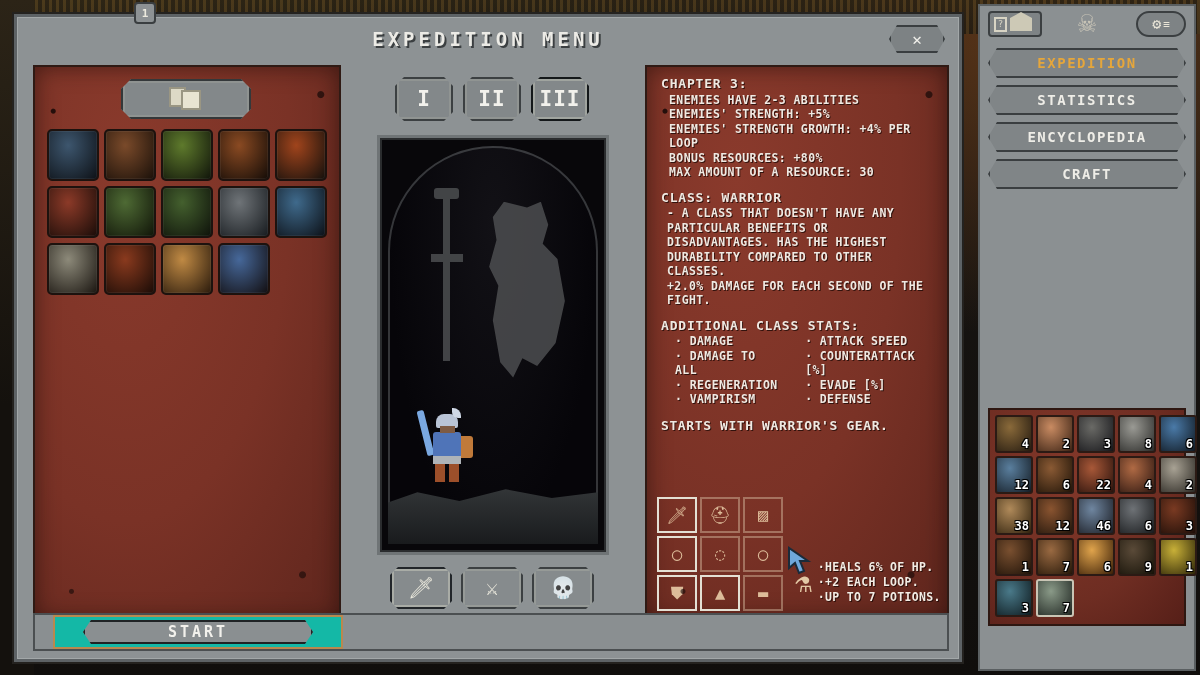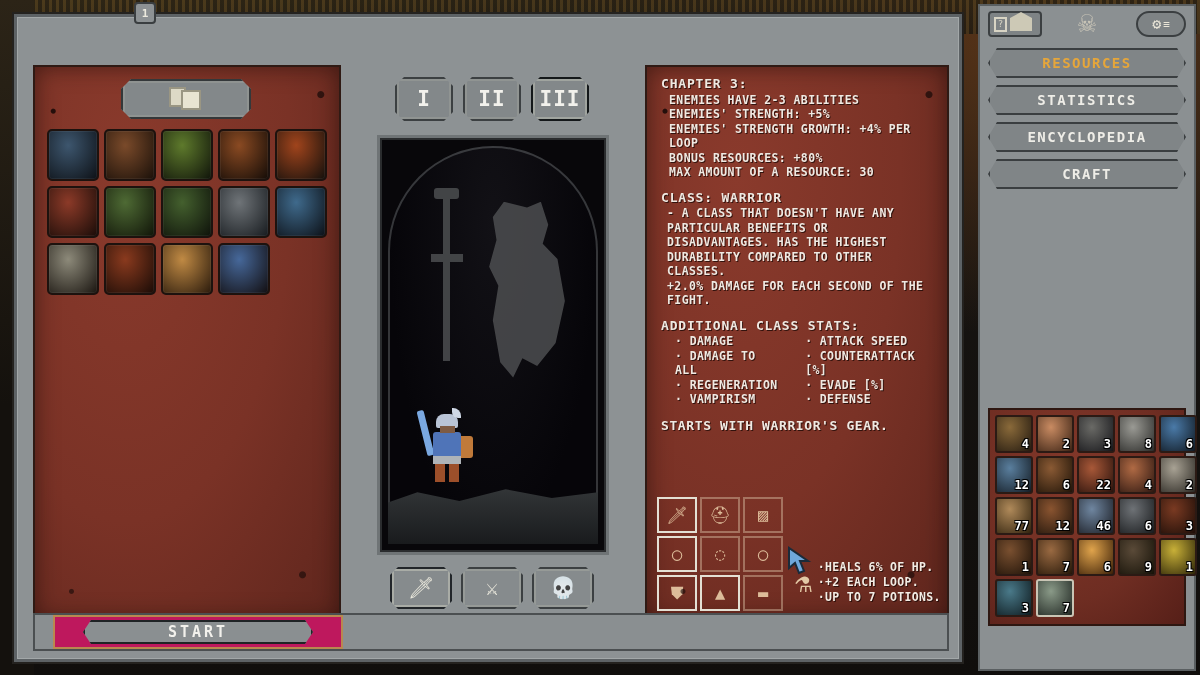--- a/index.html
+++ b/index.html
@@ -227,21 +227,21 @@
   .potion-text { color: #f3ece4; font-size: 11.5px; line-height: 15px; font-weight: bold;
                  text-shadow: 1px 1px 0 rgba(30,10,6,.8); letter-spacing: .3px; }
 
   
   .start-bar {
     position: absolute; left: 16px; bottom: 8px; width: 916px; height: 38px;
     background: #8a8f91; border: 2px solid #4b4f51;
   }
   .start-frame {
     position: absolute; left: 18px; top: 0; width: 290px; height: 100%;
-    background: #be185d; border: 2px solid #b9884f;
+    background: #14b8a6; border: 2px solid #b9884f;
     display: flex; align-items: center; justify-content: center;
   }
   .start-inner {
     width: 230px; height: 24px; background: #8a8f91; border: 2px solid #1f2325;
     clip-path: polygon(8px 0, calc(100% - 8px) 0, 100% 50%, calc(100% - 8px) 100%, 8px 100%, 0 50%);
     color: #f2f1ec; font-size: 15px; font-weight: bold; letter-spacing: 3px;
     display: flex; align-items: center; justify-content: center; cursor: pointer;
   }
 
   
@@ -314,20 +314,24 @@
 
 <div id="app">
   <div class="bg-top"></div>
   <div class="bg-left"></div>
 
   <div class="corner-badge">1</div>
 
   <div class="window">
     <div class="window-grain"></div>
 
+    <div class="titlebar">
+      <div class="title">EXPEDITION MENU</div>
+      <div class="close-btn">✕</div>
+    </div>
 
     <div class="panel-red" id="left-panel">
       <div class="deck-btn">
         <span class="deck-icon">
             <i></i>
             <i></i>
           </span>
       </div>
       <div class="card-grid">
           <div class="card-tile" style="background: radial-gradient(at 40% 30%, rgb(61, 86, 110) 0%, rgb(13, 17, 22) 100%);"></div>
@@ -447,21 +451,21 @@
         <span class="q-mark">?</span>
         <span class="house"></span>
       </div>
       <div class="skull-deco">☠</div>
       <div class="gear-btn">
         <span>⚙</span>
         <span style="font-size:11px">≡</span>
       </div>
     </div>
     <div class="nav">
-        <div class="nav-item active" style="color: rgb(229, 166, 59);">RESOURCES</div>
+        <div class="nav-item active" style="color: rgb(229, 166, 59);">EXPEDITION</div>
         <div class="nav-item">STATISTICS</div>
         <div class="nav-item">ENCYCLOPEDIA</div>
         <div class="nav-item">CRAFT</div>
       </div>
     <div class="inv-panel">
       <div class="inv-grid">
           <div class="inv-cell" style="background: radial-gradient(at 38% 30%, rgb(138, 106, 58) 0%, rgb(36, 26, 16) 100%);">
             <span class="inv-count">4</span>
           </div>
           <div class="inv-cell" style="background: radial-gradient(at 38% 30%, rgb(201, 139, 98) 0%, rgb(58, 34, 20) 100%);">
@@ -485,21 +489,21 @@
           <div class="inv-cell" style="background: radial-gradient(at 38% 30%, rgb(168, 88, 56) 0%, rgb(42, 18, 12) 100%);">
             <span class="inv-count">22</span>
           </div>
           <div class="inv-cell" style="background: radial-gradient(at 38% 30%, rgb(176, 106, 68) 0%, rgb(44, 22, 16) 100%);">
             <span class="inv-count">4</span>
           </div>
           <div class="inv-cell" style="background: radial-gradient(at 38% 30%, rgb(168, 162, 148) 0%, rgb(42, 39, 34) 100%);">
             <span class="inv-count">2</span>
           </div>
           <div class="inv-cell" style="background: radial-gradient(at 38% 30%, rgb(176, 138, 90) 0%, rgb(48, 34, 14) 100%);">
-            <span class="inv-count">77</span>
+            <span class="inv-count">38</span>
           </div>
           <div class="inv-cell" style="background: radial-gradient(at 38% 30%, rgb(138, 84, 48) 0%, rgb(34, 22, 12) 100%);">
             <span class="inv-count">12</span>
           </div>
           <div class="inv-cell" style="background: radial-gradient(at 38% 30%, rgb(111, 134, 160) 0%, rgb(26, 28, 34) 100%);">
             <span class="inv-count">46</span>
           </div>
           <div class="inv-cell" style="background: radial-gradient(at 38% 30%, rgb(110, 114, 118) 0%, rgb(24, 26, 28) 100%);">
             <span class="inv-count">6</span>
           </div>

